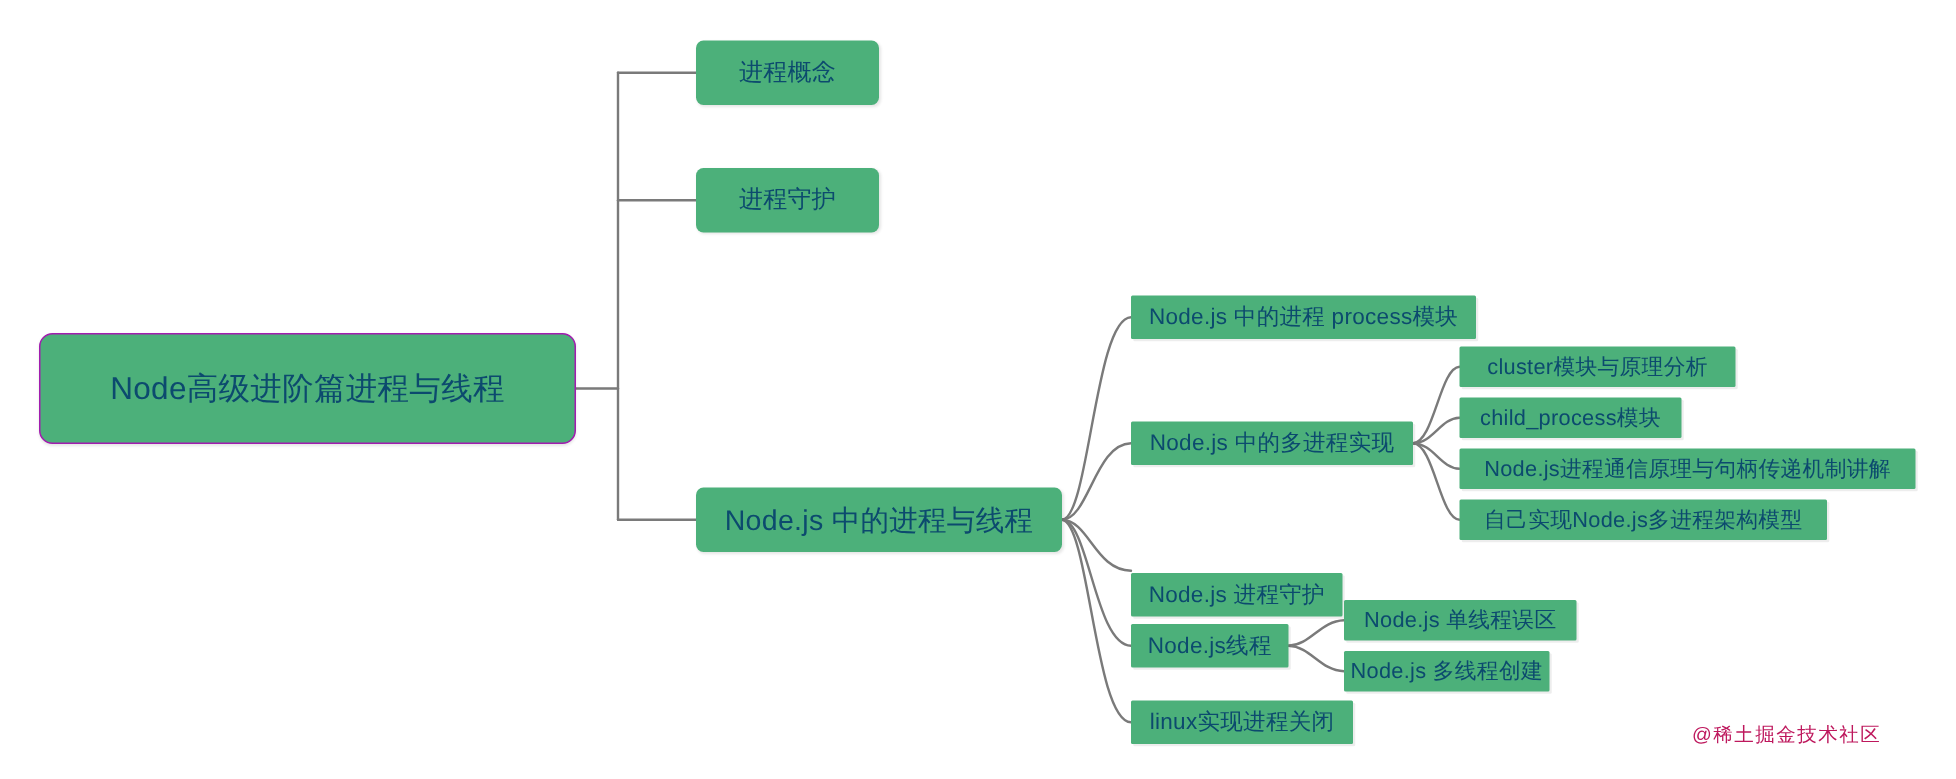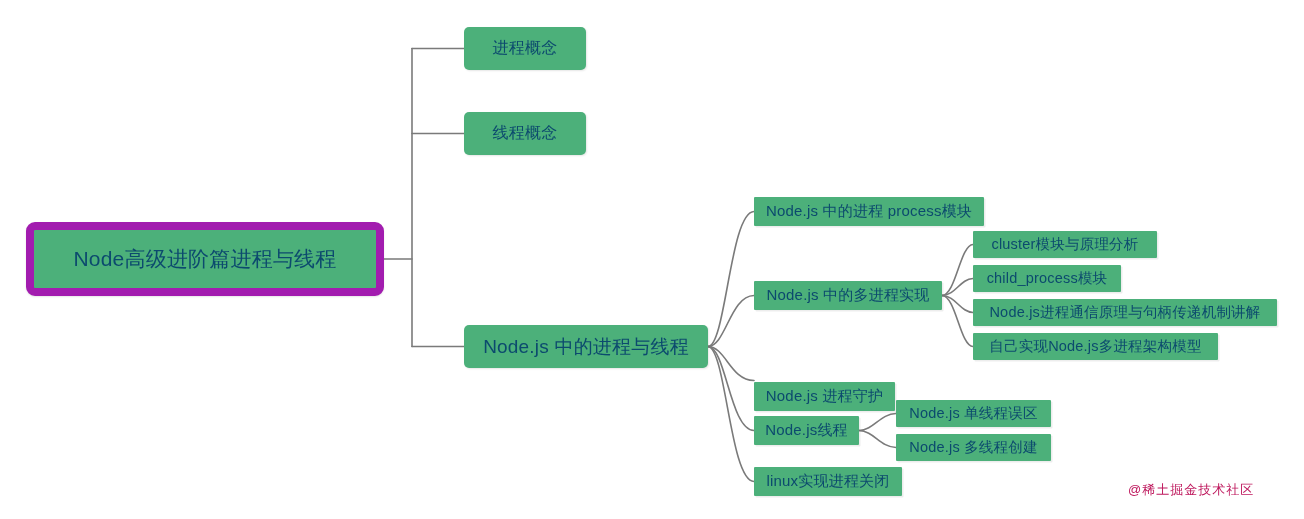--- a/index.html
+++ b/index.html
@@ -28,21 +28,21 @@
     align-items: center;
     justify-content: center;
     box-sizing: border-box;
     background: #4cb07a;
     color: #0c4a6e;
     white-space: nowrap;
     letter-spacing: 0.2px;
   }
   
   .node.root {
-    border: 8px solid #a21caf;
+    border: 1px solid #a21caf;
     border-radius: 9px;
     font-size: 21px;
     padding: 0 14px;
     box-shadow: 0 1px 2px rgba(0,0,0,0.10);
   }
   
   .node.lvl1 {
     border-radius: 5px;
     font-size: 16px;
     padding: 0 12px;
@@ -103,21 +103,21 @@
   </svg>
 
   <div class="node root" style="left:26px; top:222px; width:358px; height:74px;">
     <span>Node高级进阶篇进程与线程</span>
   </div>
 
   <div class="node lvl1" style="left:464px; top:27px; width:122px; height:43px;">
     <span>进程概念</span>
   </div>
   <div class="node lvl1" style="left:464px; top:112px; width:122px; height:43px;">
-    <span>线程概念</span>
+    <span>进程守护</span>
   </div>
   <div class="node lvl1 big" style="left:464px; top:325px; width:244px; height:43px;">
     <span>Node.js 中的进程与线程</span>
   </div>
 
   <div class="node lvl2" style="left:754px; top:197px; width:230px; height:29px;">
     <span>Node.js 中的进程 process模块</span>
   </div>
   <div class="node lvl2" style="left:754px; top:281px; width:188px; height:29px;">
     <span>Node.js 中的多进程实现</span>
@@ -141,19 +141,19 @@
   <div class="node lvl3" style="left:973px; top:299px; width:304px; height:27px;">
     <span>Node.js进程通信原理与句柄传递机制讲解</span>
   </div>
   <div class="node lvl3" style="left:973px; top:333px; width:245px; height:27px;">
     <span>自己实现Node.js多进程架构模型</span>
   </div>
 
   <div class="node lvl3" style="left:896px; top:400px; width:155px; height:27px;">
     <span>Node.js 单线程误区</span>
   </div>
-  <div class="node lvl3" style="left:896px; top:434px; width:155px; height:27px;">
+  <div class="node lvl3" style="left:896px; top:434px; width:137px; height:27px;">
     <span>Node.js 多线程创建</span>
   </div>
 
   <div class="watermark" style="left:1128px; top:481px;">@稀土掘金技术社区</div>
 
 </div>
 
 </body></html>

